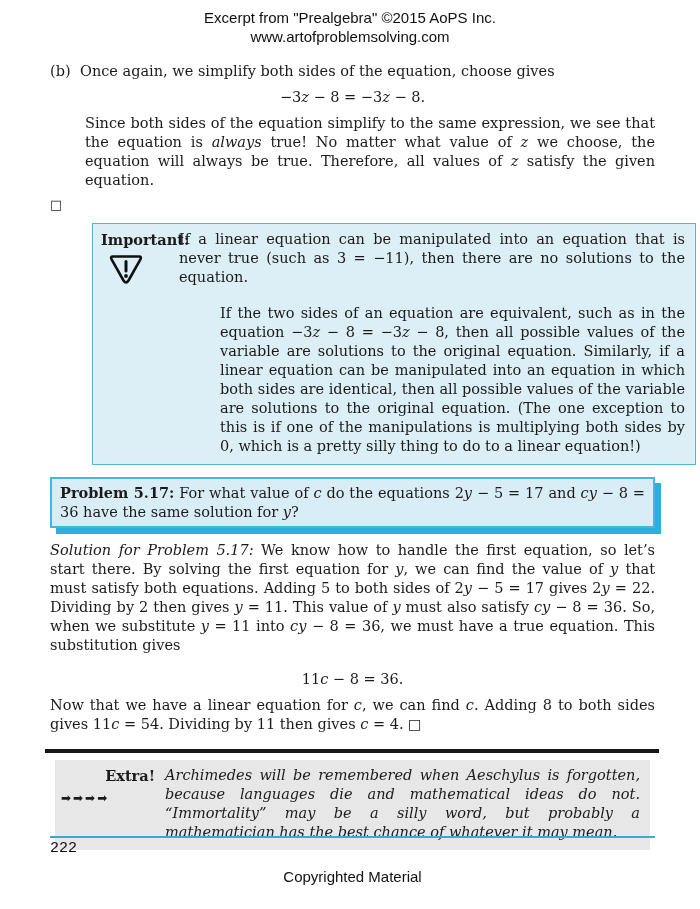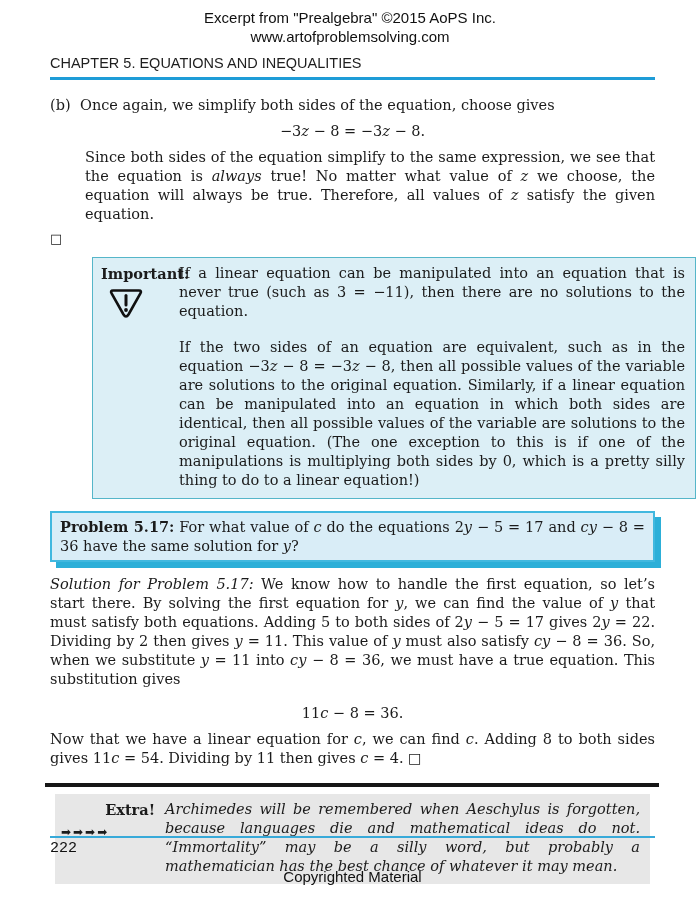--- a/index.html
+++ b/index.html
@@ -28,21 +28,21 @@
   .important-box {
     box-sizing:border-box; margin:11px 0 0 42px; width:604px;
     background:var(--info-box-fill,#dceff6);
     border:1.5px solid var(--info-box-border,#55b6c9);
     padding:6px 10px 8px 8px; display:flex;
   }
   .important-label { flex:none; width:78px; font-weight:bold; }
   .icon-warning { display:block; margin:5px 0 0 8px; }
   .important-text { flex:1; }
   .important-text p { margin:0; }
-  .important-text p + p { margin-top:17px; }
+  .important-text p + p { margin-top:17px;margin-left:41px; }
   
   .problem-box {
     box-sizing:border-box; margin-top:12px;
     background:var(--problem-box-fill,#d9edf7);
     border:2px solid var(--problem-box-border,#41b8df);
     box-shadow:6px 6px 0 var(--problem-box-shadow,#2cafd8);
     padding:4px 8px;
   }
   .problem-box p { margin:0; }
   .solution { margin-top:13px; }
@@ -69,21 +69,20 @@
 </head>
 <body>
 
 <div class="page">
 
   <div class="doc-header">
     <div>Excerpt from "Prealgebra" ©2015 AoPS Inc.</div>
     <div>www.artofproblemsolving.com</div>
   </div>
 
-  <div class="chapter">CHAPTER 5.  EQUATIONS AND INEQUALITIES</div>
 
   <div class="content">
 
     <div class="part-b">
       <span class="part-b-label">(b)</span>
       <span>Once again, we simplify both sides of the equation, choose gives</span>
     </div>
 
     <div class="equation"><span>−3</span><span style="font-style: italic;">z</span><span> − 8 = −3</span><span style="font-style: italic;">z</span><span> − 8.</span></div>
 

